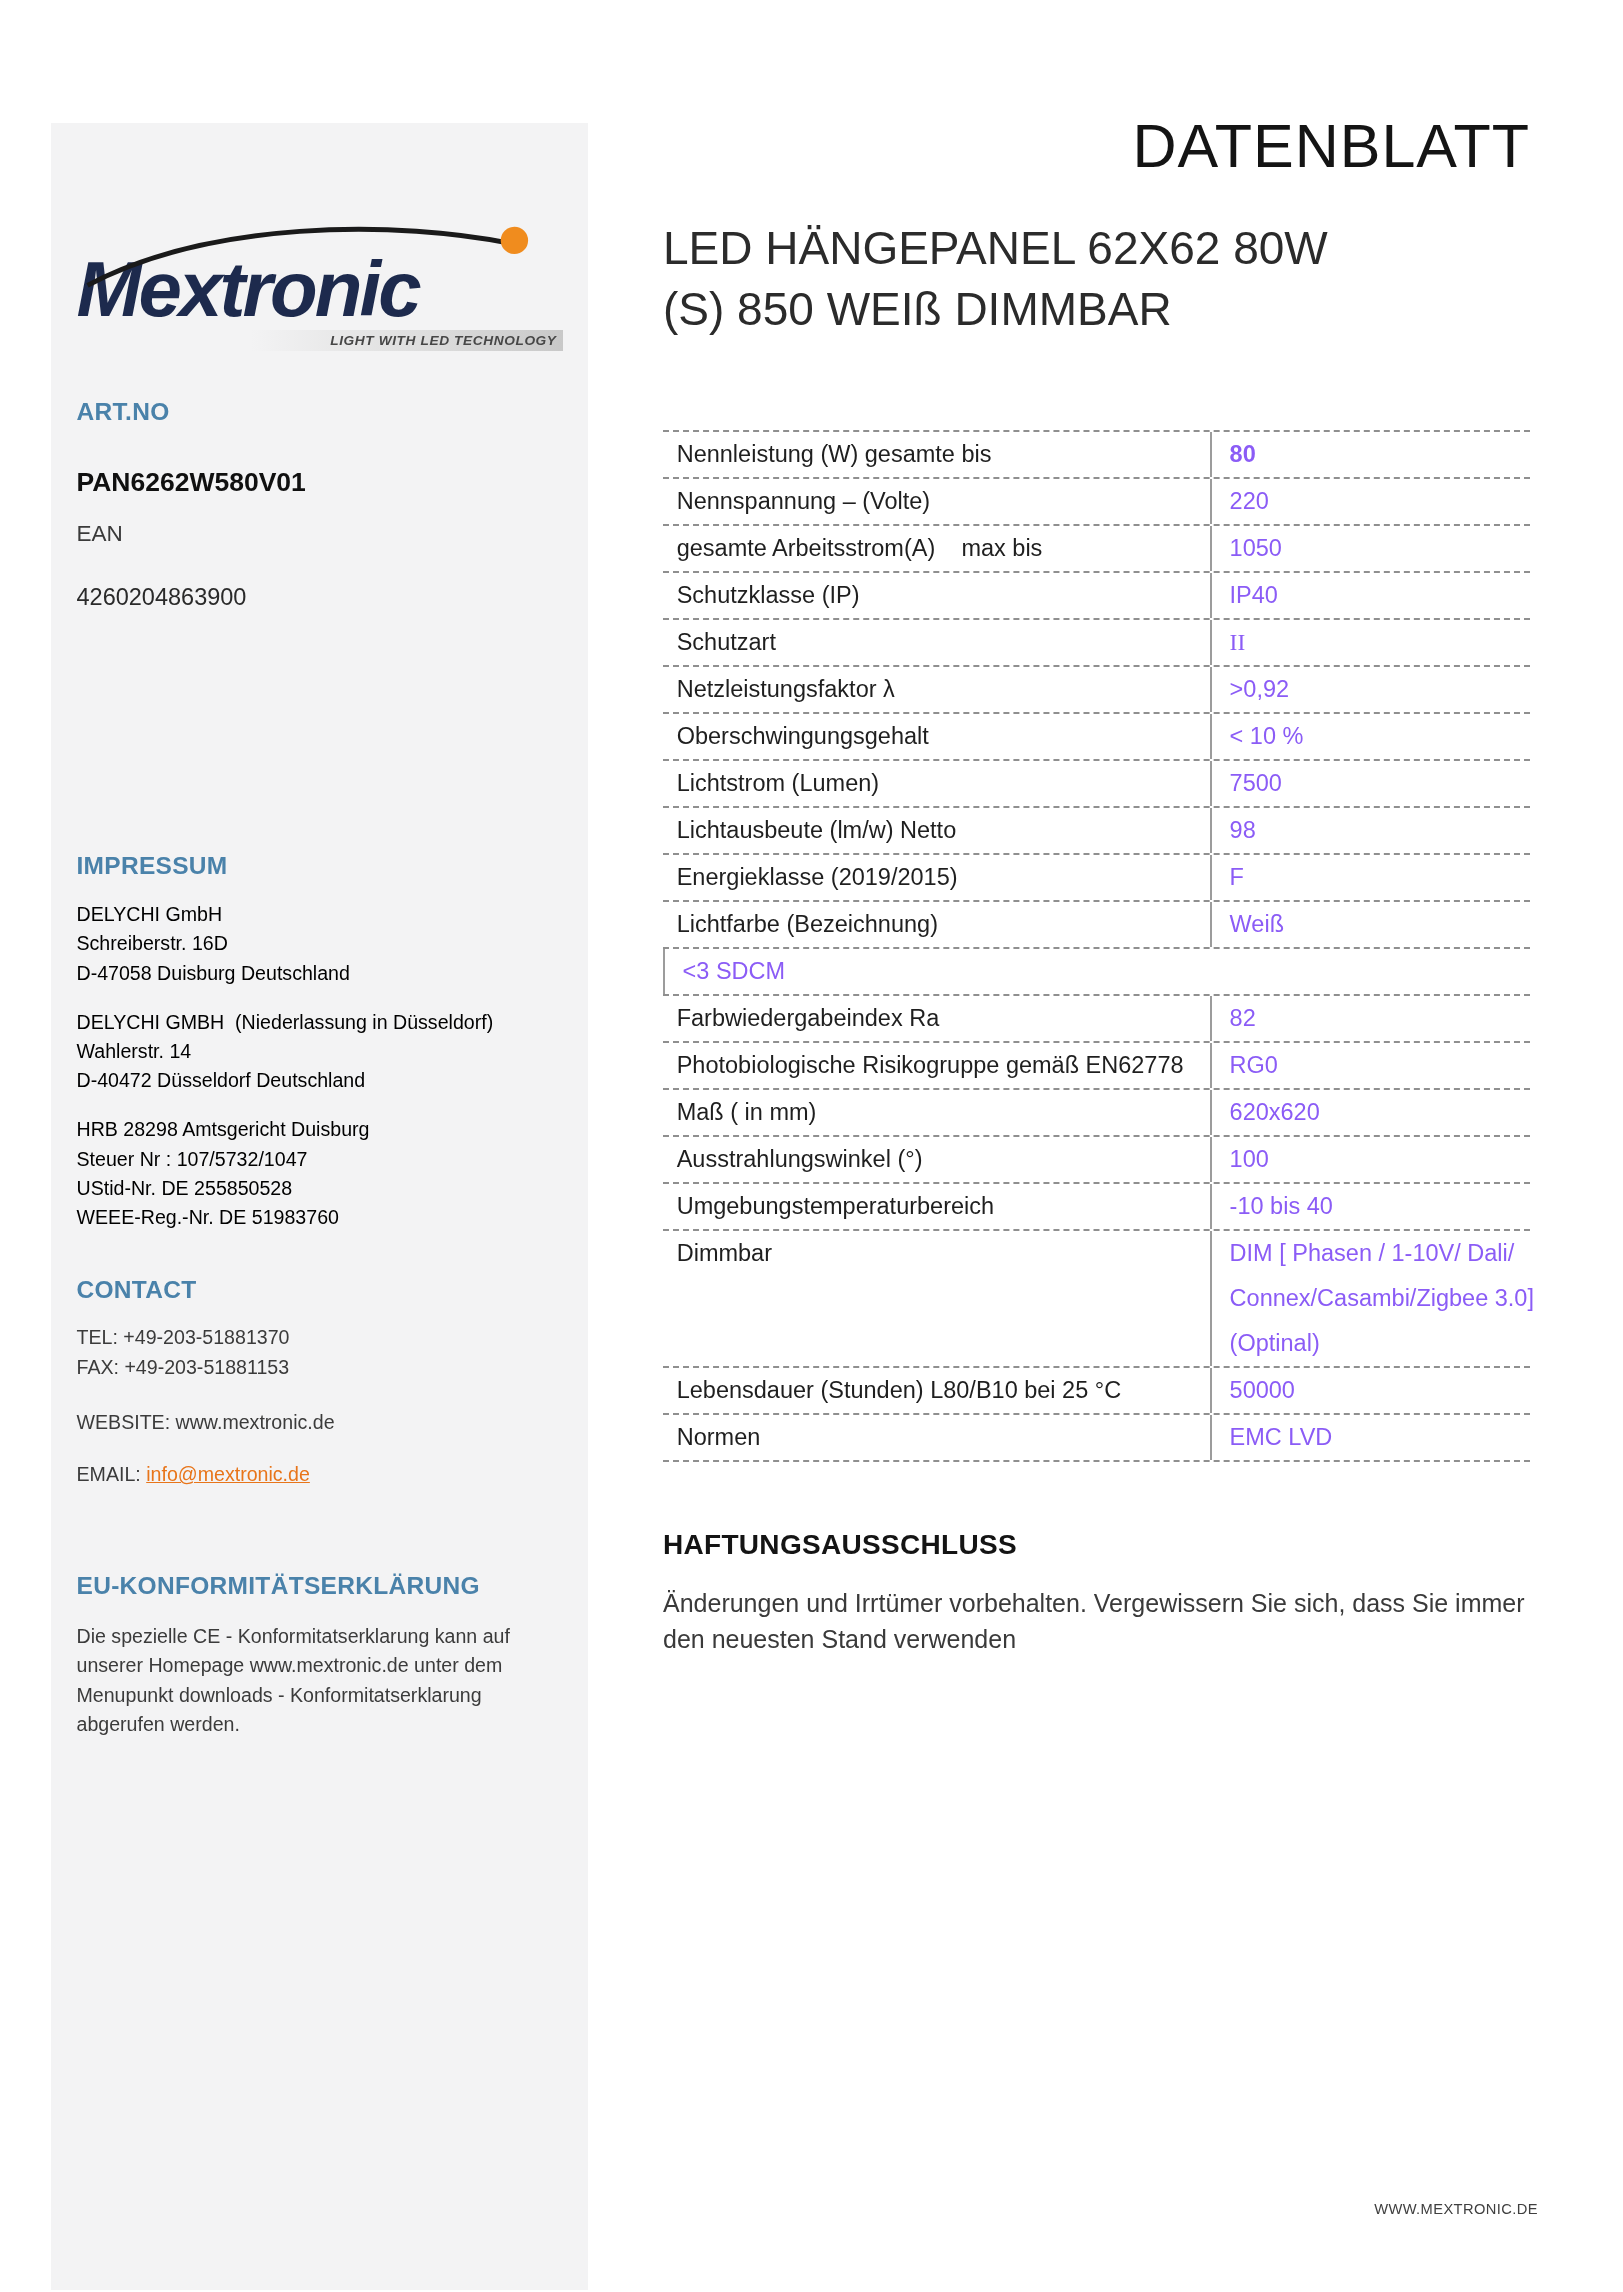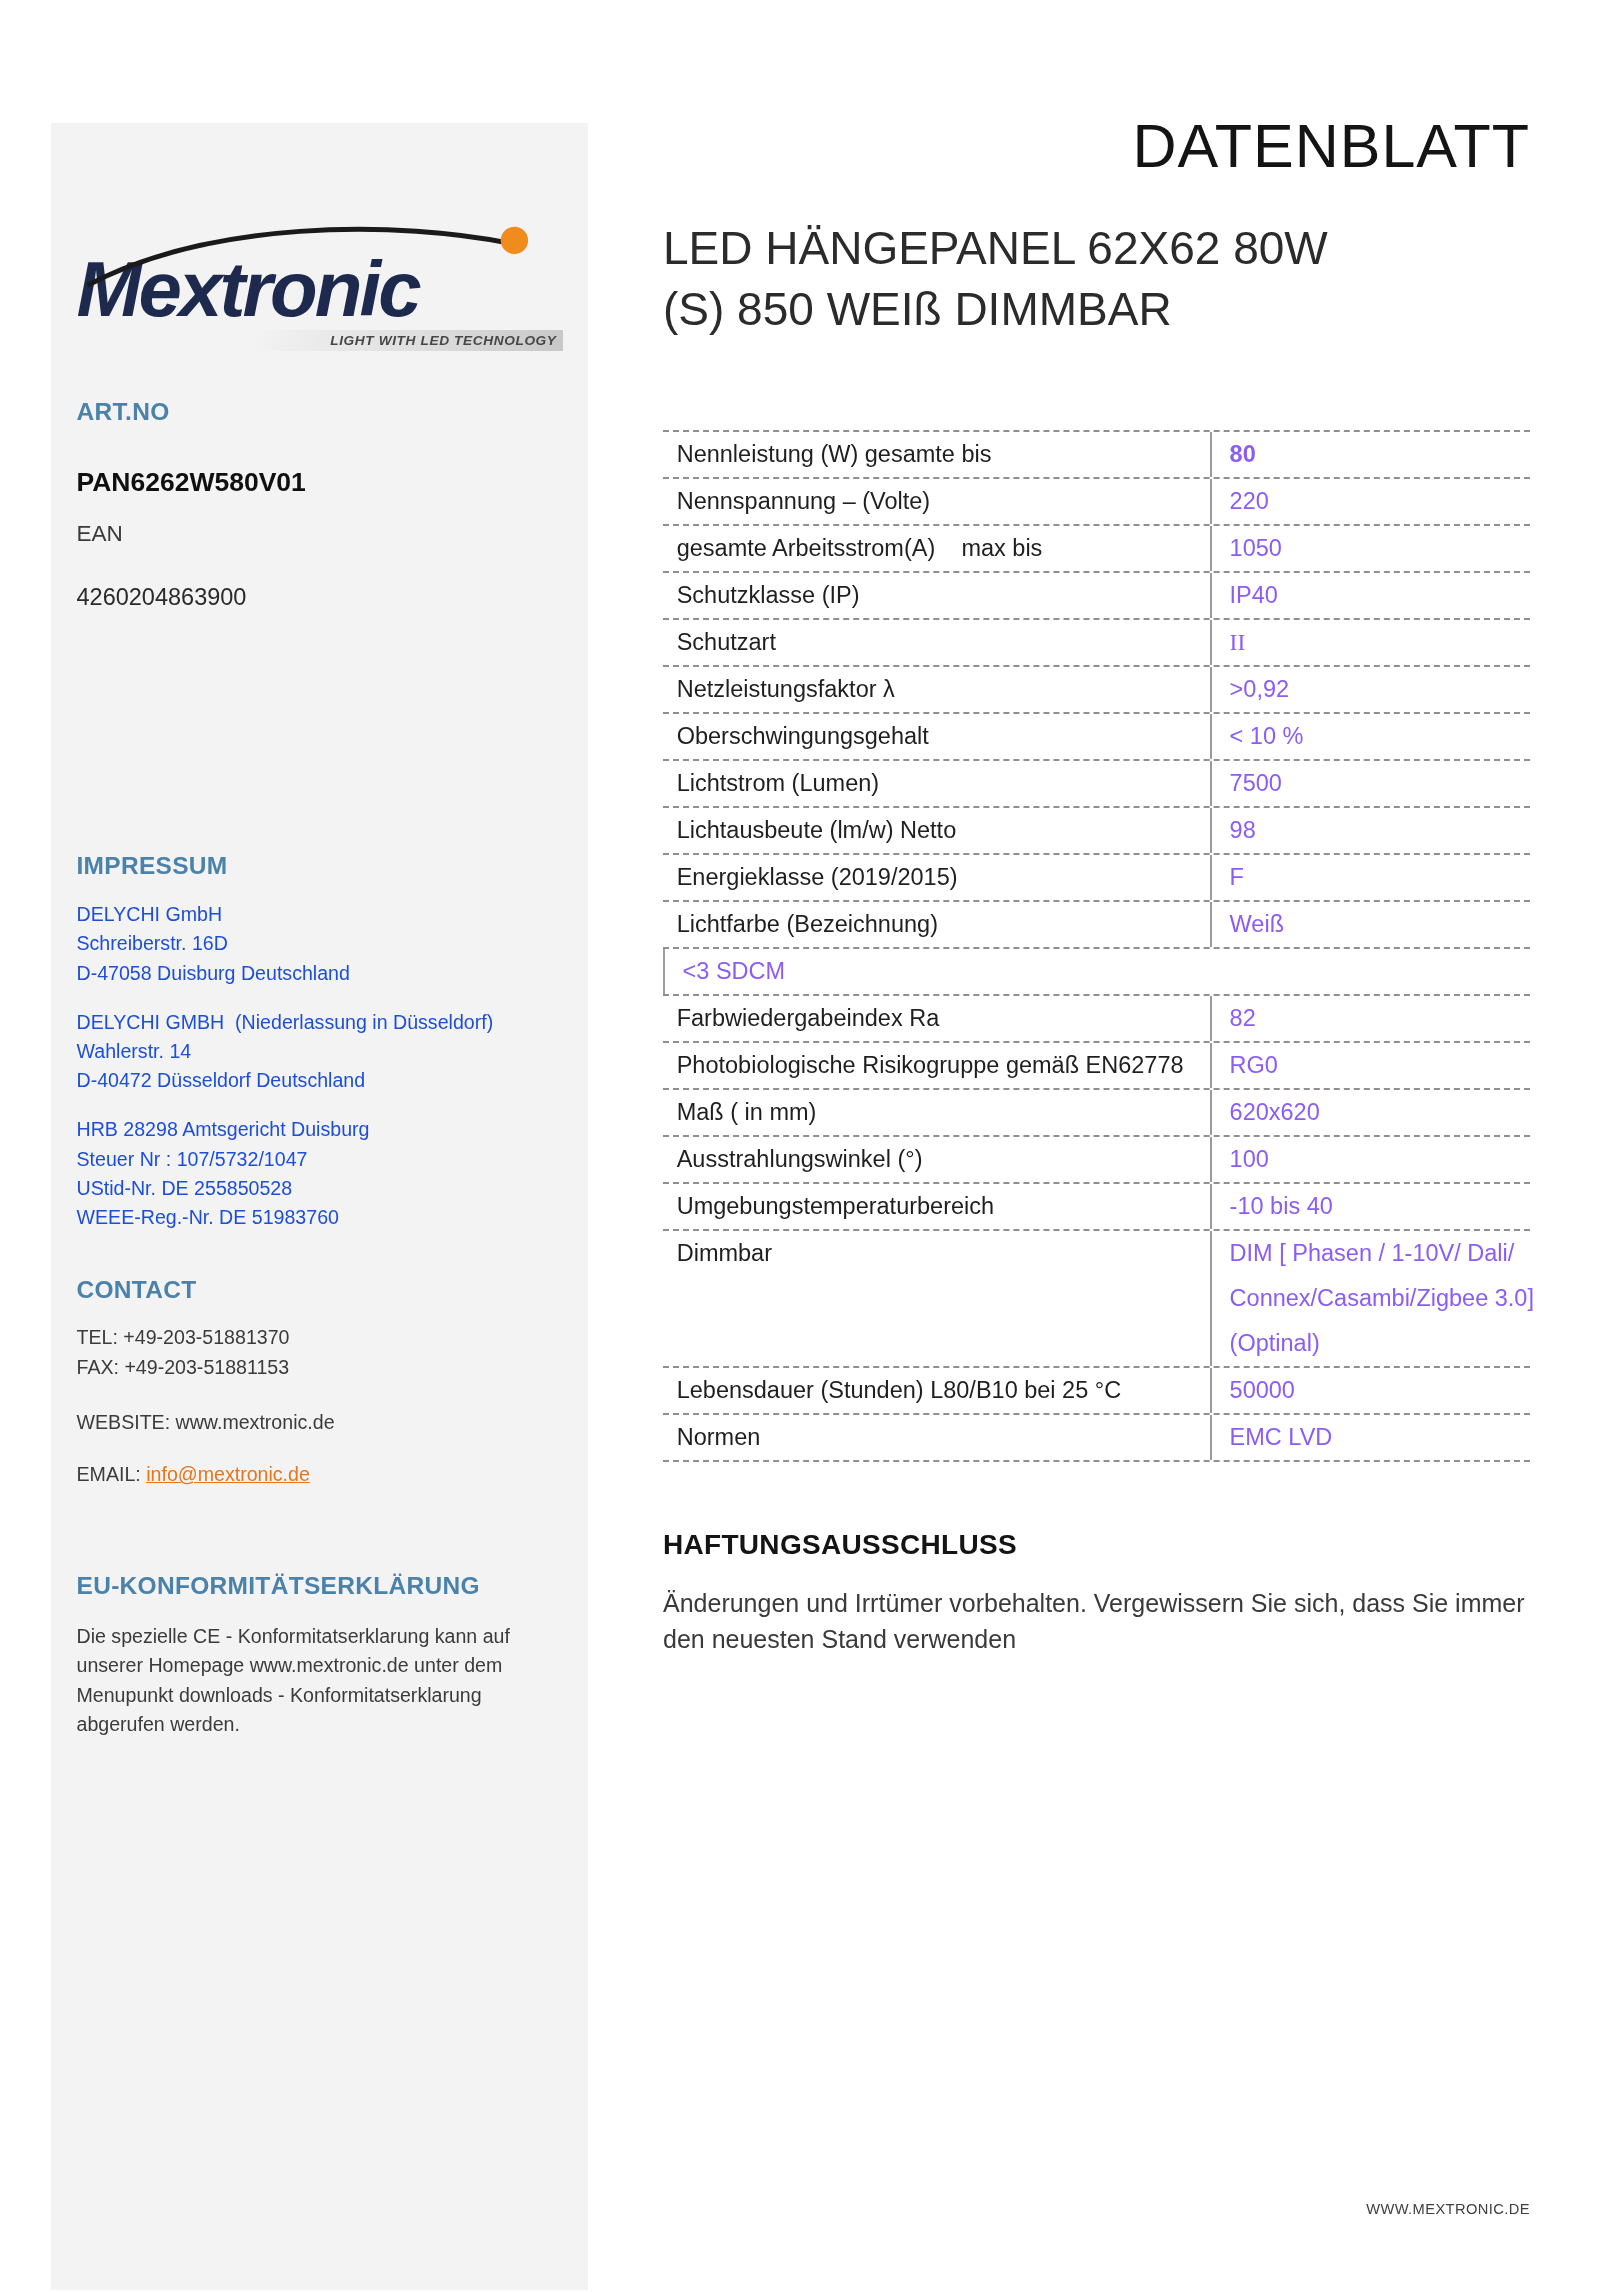--- a/index.html
+++ b/index.html
@@ -26,21 +26,21 @@
     font-size:13.7px; font-style:italic; font-weight:700; color:#474747; letter-spacing:0.6px;
     padding:2.9px 5.9px 2.9px 0;
     background:linear-gradient(90deg, rgba(225,225,225,0) 0%, #dedede 55%, #c8c8c8 100%);
   }
   .side-head { color:var(--heading_blue,#4a82aa); font-size:24.5px; font-weight:700; letter-spacing:0.3px; }
   .artno-head { margin-top:15.7px; }
   .artno-value { margin-top:41px; font-size:26.5px; font-weight:700; color:#101010; }
   .ean-label { margin-top:23.5px; font-size:22.5px; color:#3a3a3a; }
   .ean-value { margin-top:37px; font-size:23.5px; color:#2a2a2a; }
   .impressum-head { margin-top:241px; }
-  .addr-block { margin-top:19.6px; font-size:19.6px; color:#1d4ed8; line-height:1.5; }
+  .addr-block { margin-top:19.6px; font-size:19.6px; color:#000000; line-height:1.5; }
   .contact-head { margin-top:43px; }
   .contact-block { margin-top:19.6px; font-size:19.6px; color:#3b3b3b; line-height:1.5; }
   .contact-line { font-size:19.6px; color:#3b3b3b; }
   .website-line { margin-top:29px; }
   .email-line { margin-top:29px; }
   .email-link { color:var(--link_orange,#e8751a); text-decoration:underline; cursor:pointer; }
   .eu-head { margin-top:86px; }
   .eu-text { margin-top:21.6px; font-size:19.6px; color:#3b3b3b; line-height:1.5; }
 
   
@@ -62,21 +62,21 @@
     padding:7.8px 2px 7.8px 17.6px; line-height:1.25; white-space:nowrap;
   }
   .spec-value.bold { font-weight:700; }
   .spec-value.serif { font-family:"Liberation Serif","DejaVu Serif",serif; }
   .spec-value .vline + .vline { margin-top:15.7px; }
 
   .haftung-head { margin-top:67px; font-size:28px; font-weight:700; color:#141414; letter-spacing:0.3px; }
   .haftung-text { margin-top:25.5px; font-size:25px; color:#3a3a3a; line-height:1.42; max-width:882px; }
 
   .page-footer {
-    position:absolute; right:93px; bottom:76px;
+    position:absolute; right:85px; bottom:76px;
     font-size:14.7px; color:#3f3f3f; letter-spacing:0.4px;text-align:center;
   }
 </style>
 </head>
 <body>
 
 <aside class="sidebar">
 
   <div class="logo">
     <div class="logo-text">Mextronic</div>

